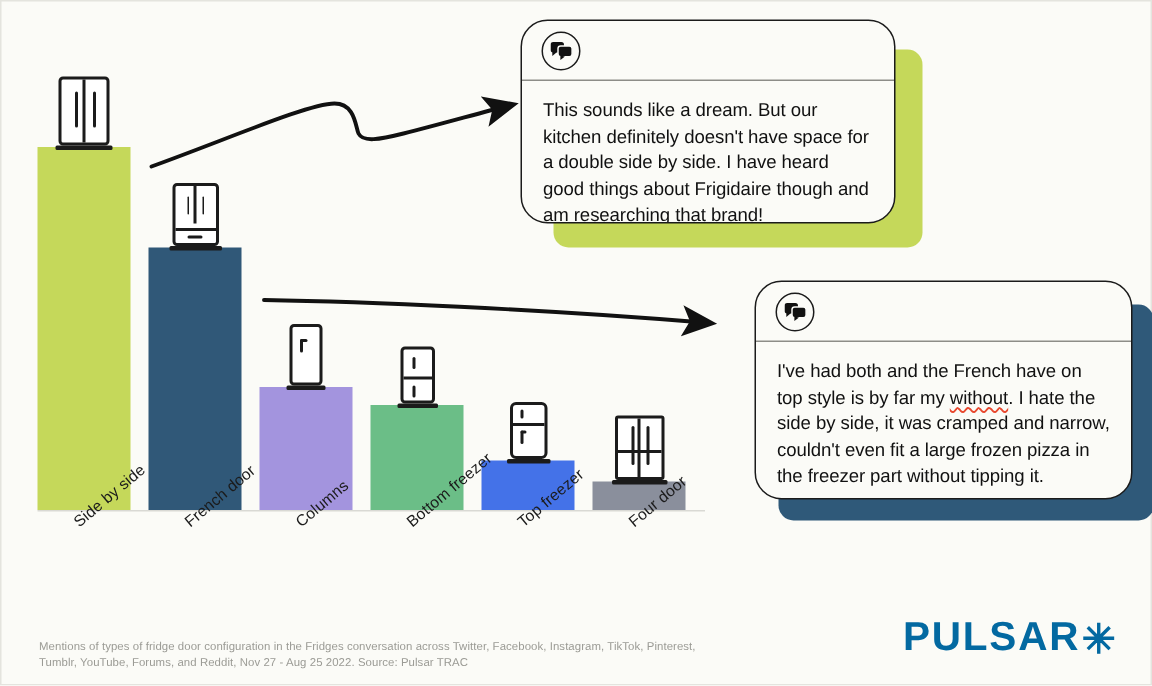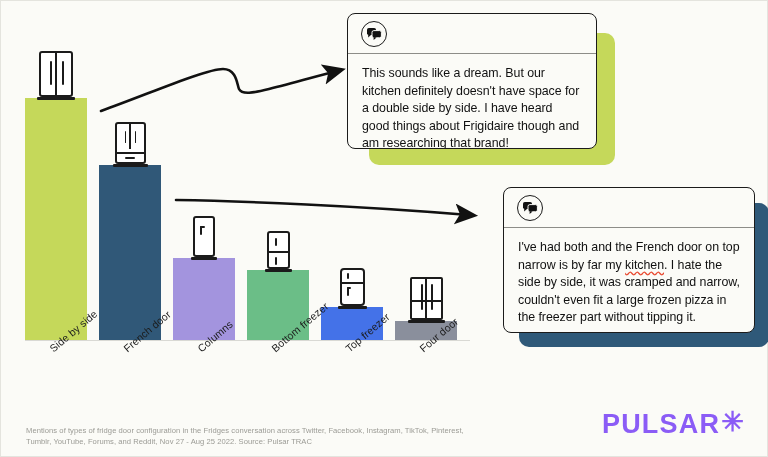--- a/index.html
+++ b/index.html
@@ -118,41 +118,41 @@
     letter-spacing:.05px;
   }
 
   
   .logo{
     position:absolute;
     right:22px; bottom:16px;
     font-size:27px;
     font-weight:bold;
     letter-spacing:1.2px;
-    color:#8b5cf6;
+    color:#0369a1;
     display:flex;
-    align-items:flex-start;
+    align-items:flex-end;
   }
   .logo .star{
     font-size:27px;
     line-height:1;
     margin-left:1px;
   }
 
   
   .card-wrap{position:absolute;}
   .card-shadow{
     position:absolute;
     border-radius:10px;
   }
   .card{
     position:absolute;
     background:#fbfbf7;
     border:1.6px solid #1b1b1b;
-    border-radius:8px;
+    border-radius:18px;
     box-sizing:border-box;
     overflow:hidden;
   }
   .card-head{
     height:40px;
     border-bottom:1.6px solid #8d8d88;
     display:flex;
     align-items:center;
     padding-left:13px;
     box-sizing:border-box;
@@ -320,21 +320,21 @@
       <div class="card-head">
         <span class="chat-icon">
           <svg width="15" height="12" viewBox="0 0 15 12">
             <rect x="0" y="0" width="9" height="7" rx="1.8" fill="#111"></rect>
             <path d="M1.2,6.2 L1.2,9.4 L4.2,6.8 Z" fill="#111"></path>
             <rect x="5" y="2.6" width="9.4" height="7.2" rx="1.8" fill="#111" stroke="#fbfbf7" stroke-width="1"></rect>
             <path d="M6.6,9 L6.6,12 L9.6,9.6 Z" fill="#111"></path>
           </svg>
         </span>
       </div>
-      <div class="card-body"><span>I've had both and the French door on top narrow is by far my </span><span class="spell">kitchen</span><span>. I hate the side by side, it was cramped and narrow, couldn't even fit a large frozen pizza in the freezer part without tipping it.</span></div>
+      <div class="card-body"><span>I've had both and the French have on top style is by far my </span><span class="spell">without</span><span>. I hate the side by side, it was cramped and narrow, couldn't even fit a large frozen pizza in the freezer part without tipping it.</span></div>
     </div>
   </div>
 
   <div class="caption">Mentions of types of fridge door configuration in the Fridges conversation across Twitter, Facebook, Instagram, TikTok, Pinterest, Tumblr, YouTube, Forums, and Reddit, Nov 27 - Aug 25 2022. Source: Pulsar TRAC</div>
 
   <div class="logo">
     <span>PULSAR</span>
     <span class="star">✳</span>
   </div>
 

